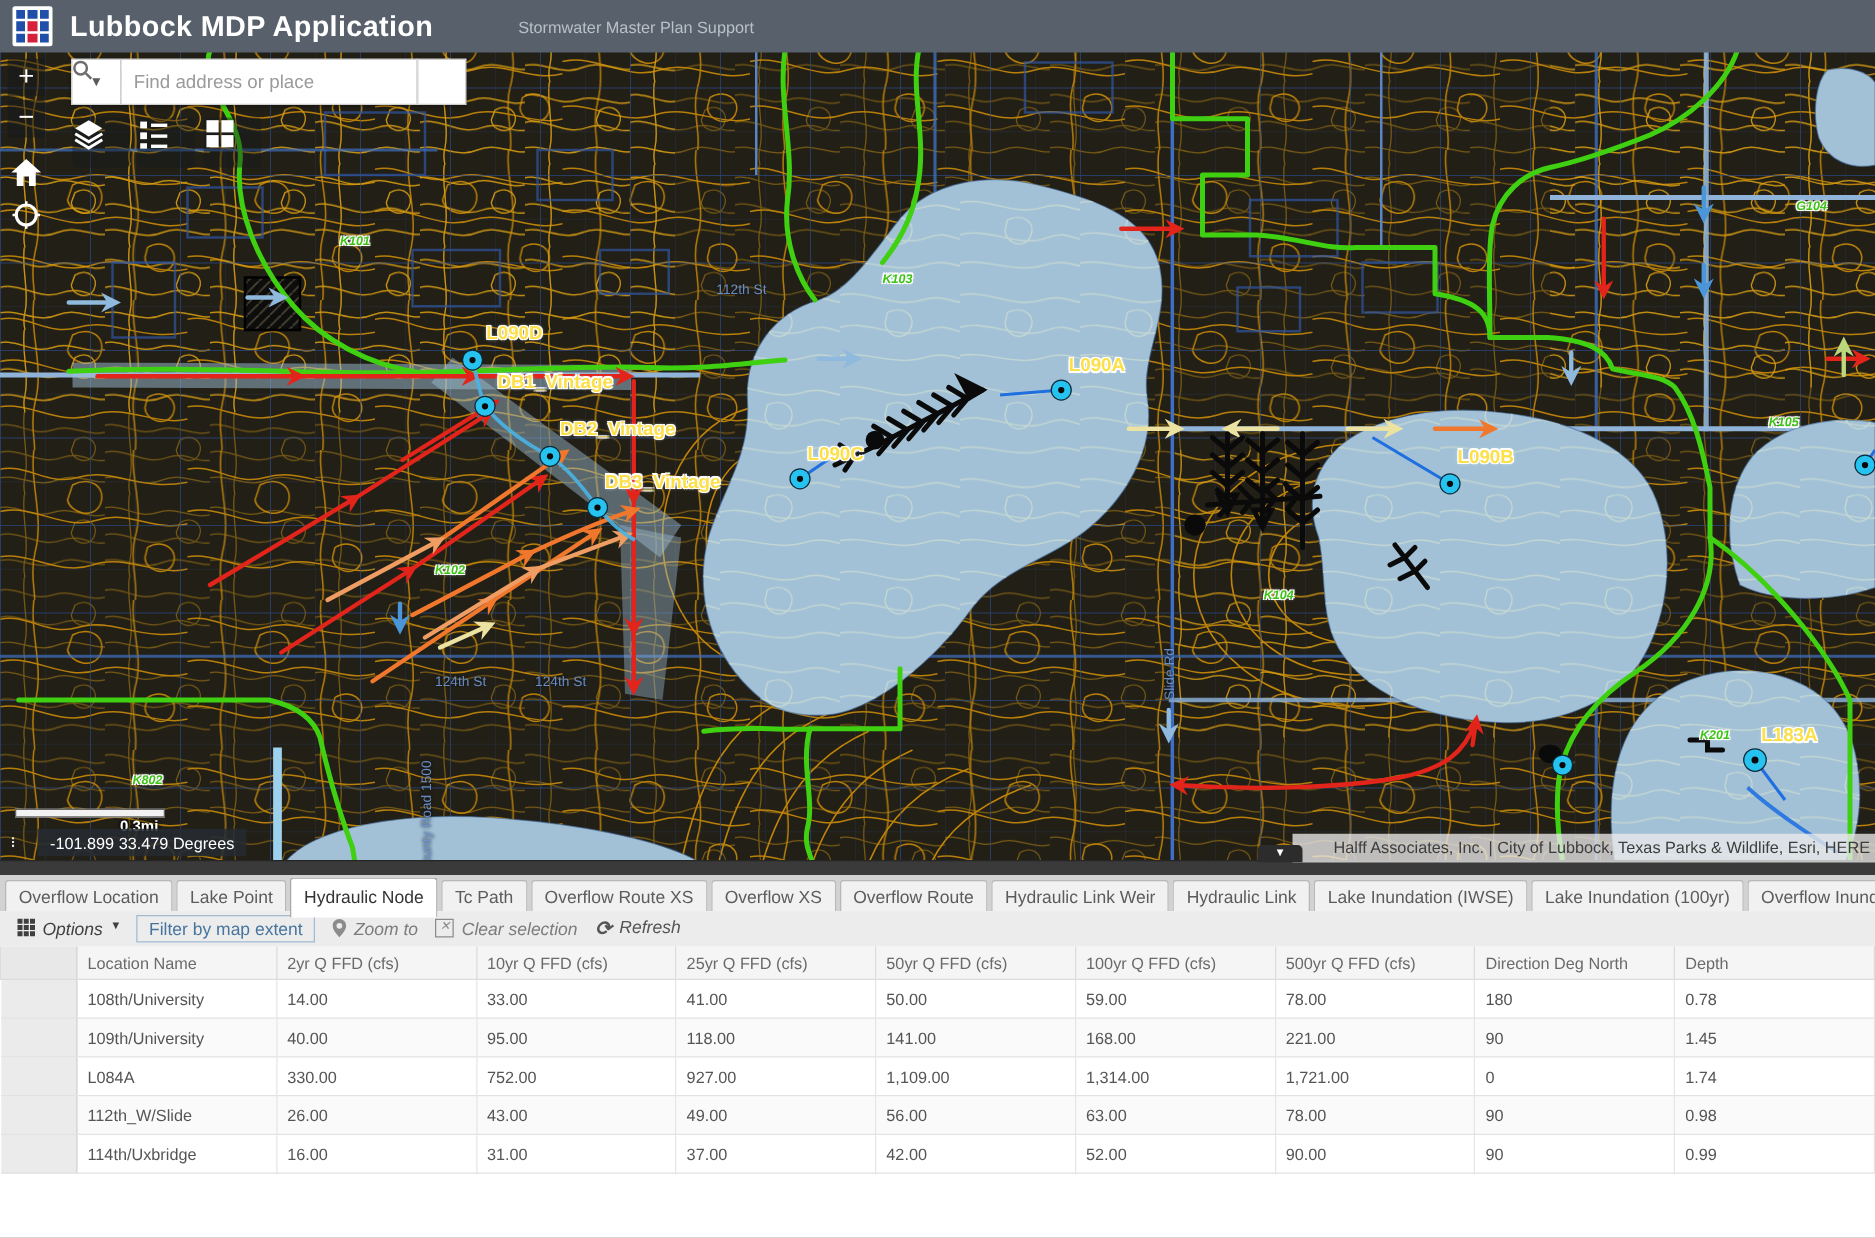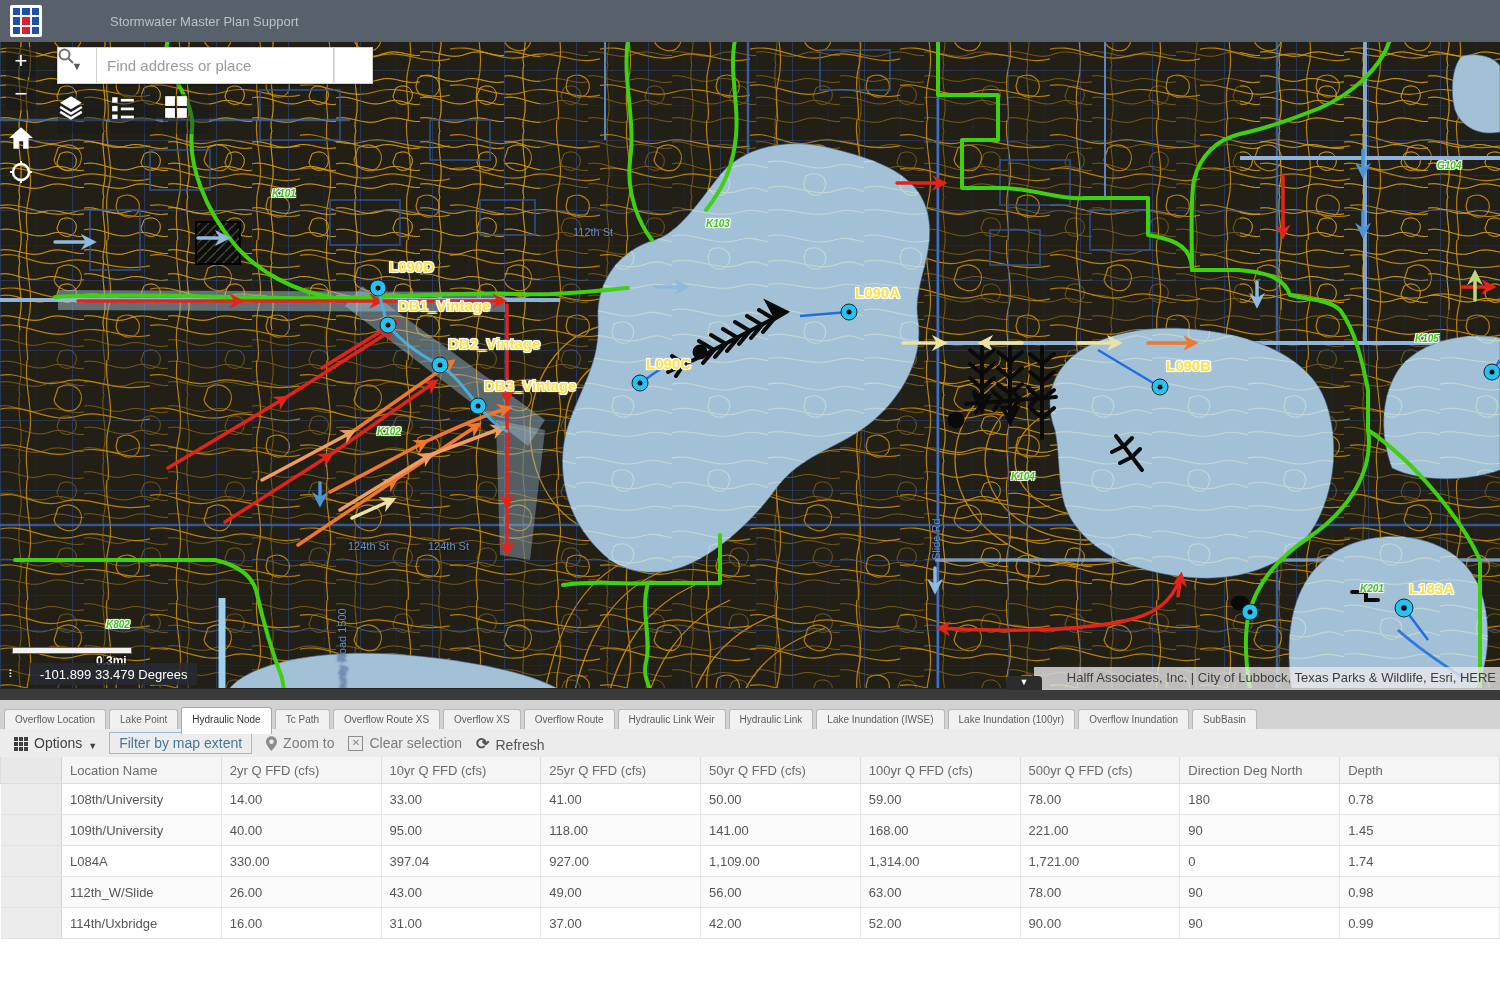--- a/index.html
+++ b/index.html
@@ -55,26 +55,26 @@
     color:#3d3d3d;font-size:13px;line-height:21px;text-align:right;white-space:nowrap;overflow:hidden;
     padding-right:4px;z-index:24;}
   #collapse-tab{position:absolute;left:1006px;top:676px;width:36px;height:14px;background:#2c2c2c;
     border-radius:4px 4px 0 0;color:#fff;font-size:9px;text-align:center;line-height:13px;z-index:26;cursor:pointer;}
 
   
   #divider{position:absolute;left:0;top:688px;width:1500px;height:12px;background:#3a3a3a;border-top:1px solid #262626;}
   #tabbar{position:absolute;left:0;top:700px;width:1500px;height:29px;background:#d2d2d2;
     display:flex;align-items:flex-end;padding-left:4px;box-sizing:border-box;gap:3px;}
   .tab{background:#f1f1f1;border:1px solid #b7b7b7;border-bottom:none;border-radius:3px 3px 0 0;
-    font-size:10px;color:#5c5c5c;padding:4px 10px 4px;white-space:nowrap;cursor:pointer;position:relative;}
+    font-size:14px;color:#5c5c5c;padding:4px 10px 4px;white-space:nowrap;cursor:pointer;position:relative;}
   .tab.active{background:#fff;color:#333;padding-top:6px;padding-bottom:9px;margin-bottom:-5px;z-index:5;
     border-color:#a8a8a8;}
   #toolbar{position:absolute;left:0;top:729px;width:1500px;height:28px;background:#ececec;
     border-bottom:1px solid #d5d5d5;display:flex;align-items:center;font-size:14px;color:#7c7c7c;}
-  .tb-item{display:flex;align-items:flex-end;gap:6px;margin-left:14px;cursor:pointer;}
+  .tb-item{display:flex;align-items:flex-start;gap:6px;margin-left:14px;cursor:pointer;font-style:italic;}
   #tb-options{color:#3f3f3f;}
   #tb-filter{border:1px solid #9dbcd4;color:#47759e;padding:2px 9px;margin-left:12px;background:#ececec;
     font-size:14px;cursor:pointer;}
   .gridicon{display:grid;grid-template-columns:repeat(3,4px);grid-template-rows:repeat(3,4px);gap:1px;}
   .gridicon i{background:#3f3f3f;}
   .caret{font-size:9px;color:#3f3f3f;}
   .xbox{width:13px;height:13px;border:1.5px solid #8c8c8c;font-size:10px;line-height:12px;text-align:center;color:#8c8c8c;}
   .refresh-g{font-size:16px;color:#555;font-weight:bold;}
   #tb-refresh{color:#555;}
 
@@ -355,21 +355,21 @@
             <circle cx="1250" cy="612" r="2.5"></circle>
         </g>
       </g>
     </svg>
 
     <div id="map-labels">
         <span class="lbl-basin" style="left: 272px; top: 188px;">K101</span>
         <span class="lbl-basin" style="left: 706px; top: 218px;">K103</span>
         <span class="lbl-basin" style="left: 1437px; top: 160px;">G104</span>
         <span class="lbl-basin" style="left: 1415px; top: 333px;">K105</span>
-        <span class="lbl-basin" style="left: 348px; top: 426px; margin-left: 29px;">K102</span>
+        <span class="lbl-basin" style="left: 348px; top: 451px;">K102</span>
         <span class="lbl-basin" style="left: 1011px; top: 471px;">K104</span>
         <span class="lbl-basin" style="left: 106px; top: 619px;">K802</span>
         <span class="lbl-basin" style="left: 1360px; top: 583px;">K201</span>
         <span class="lbl-node" style="left: 389px; top: 258px;">L090D</span>
         <span class="lbl-node" style="left: 398px; top: 297px;">DB1_Vintage</span>
         <span class="lbl-node" style="left: 448px; top: 335px;">DB2_Vintage</span>
         <span class="lbl-node" style="left: 484px; top: 377px;">DB3_Vintage</span>
         <span class="lbl-node" style="left: 646px; top: 355px;">L090C</span>
         <span class="lbl-node" style="left: 855px; top: 284px;">L090A</span>
         <span class="lbl-node" style="left: 1166px; top: 357px;">L090B</span>
@@ -386,20 +386,21 @@
         <i class="lb"></i>
           <i class="lb"></i>
           <i class="lb"></i>
         <i class="lb"></i>
           <i class="lr"></i>
           <i class="lb"></i>
         <i class="lb"></i>
           <i class="lr"></i>
           <i class="lb"></i>
       </div>
+      <div id="hdr-title">Lubbock MDP Application</div>
       <div id="hdr-sub">Stormwater Master Plan Support</div>
     </div>
 
     <div id="searchbar">
       <div id="search-dd">
         <span>▼</span>
       </div>
       <input id="search-input" type="text" placeholder="Find address or place" style="">
       <div id="search-btn">
         <svg width="18" height="18" viewBox="0 0 18 18">
@@ -548,21 +549,21 @@
             <td>141.00</td>
             <td>168.00</td>
             <td>221.00</td>
             <td>90</td>
             <td>1.45</td>
           </tr>
           <tr>
             <td class="selcol"></td>
             <td>L084A</td>
             <td>330.00</td>
-            <td>397.04</td>
+            <td>752.00</td>
             <td>927.00</td>
             <td>1,109.00</td>
             <td>1,314.00</td>
             <td>1,721.00</td>
             <td>0</td>
             <td>1.74</td>
           </tr>
           <tr>
             <td class="selcol"></td>
             <td>112th_W/Slide</td>

